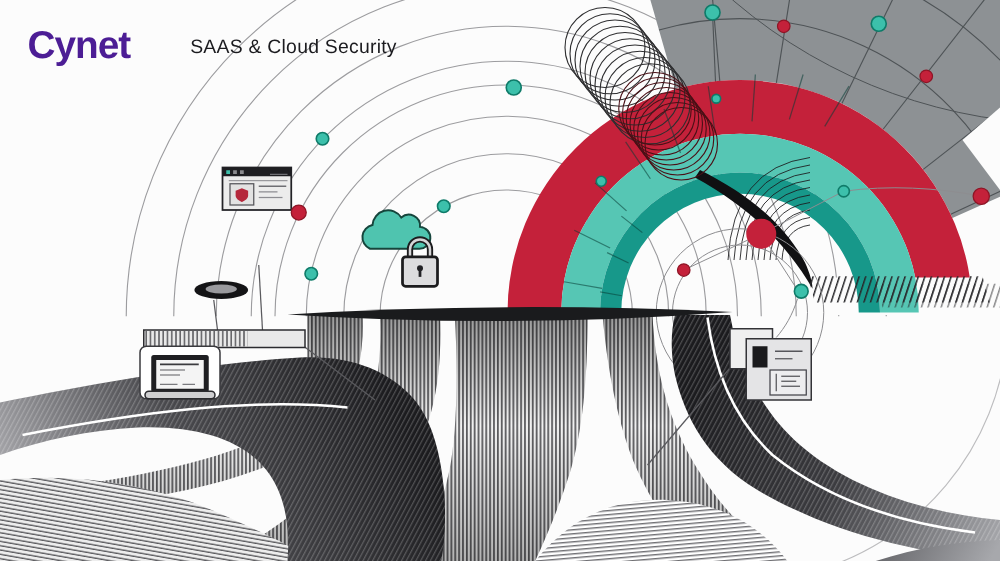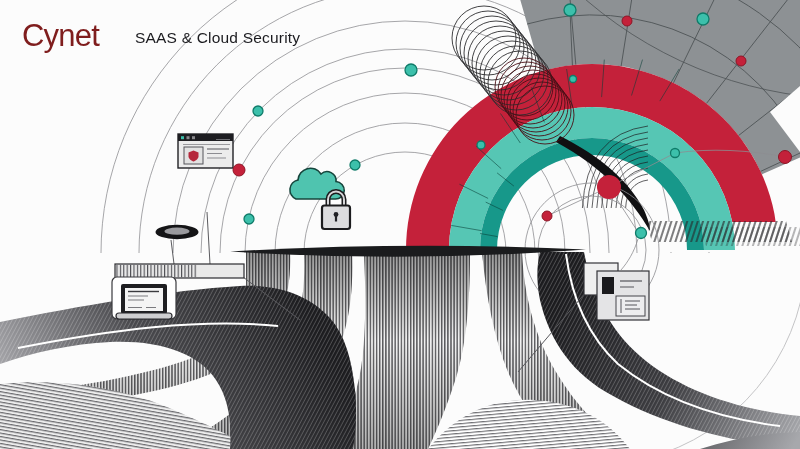--- a/index.html
+++ b/index.html
@@ -1,20 +1,20 @@
 <!DOCTYPE html>
 <html><head>
 <meta charset="utf-8">
 <style>
   html,body{margin:0;padding:0;background:#e8e8e8;}
   .stage{position:relative;width:800px;height:449px;background:#fcfcfc;overflow:hidden;
          font-family:"Liberation Sans", sans-serif;}
   .brand{position:absolute;left:22px;top:20px;display:flex;align-items:center;z-index:5;}
-  .logo{font-size:31px;font-weight:400;letter-spacing:-0.8px;color:#7f1d1d;line-height:1;}
-  .tagline{font-size:15.5px;font-weight:500;color:#1b1b1f;margin-left:36px;margin-top:4px;letter-spacing:.2px;}
+  .logo{font-size:31px;font-weight:700;letter-spacing:-0.8px;color:#4c1d95;line-height:1;}
+  .tagline{font-size:15.5px;font-weight:500;color:#1b1b1f;margin-left:48px;margin-top:4px;letter-spacing:.2px;}
   svg{position:absolute;left:0;top:0;}
 </style>
 </head>
 <body>
 
 <div class="stage">
 
   <svg width="800" height="449" viewBox="0 0 800 449" aria-hidden="true">
     <defs>
 

